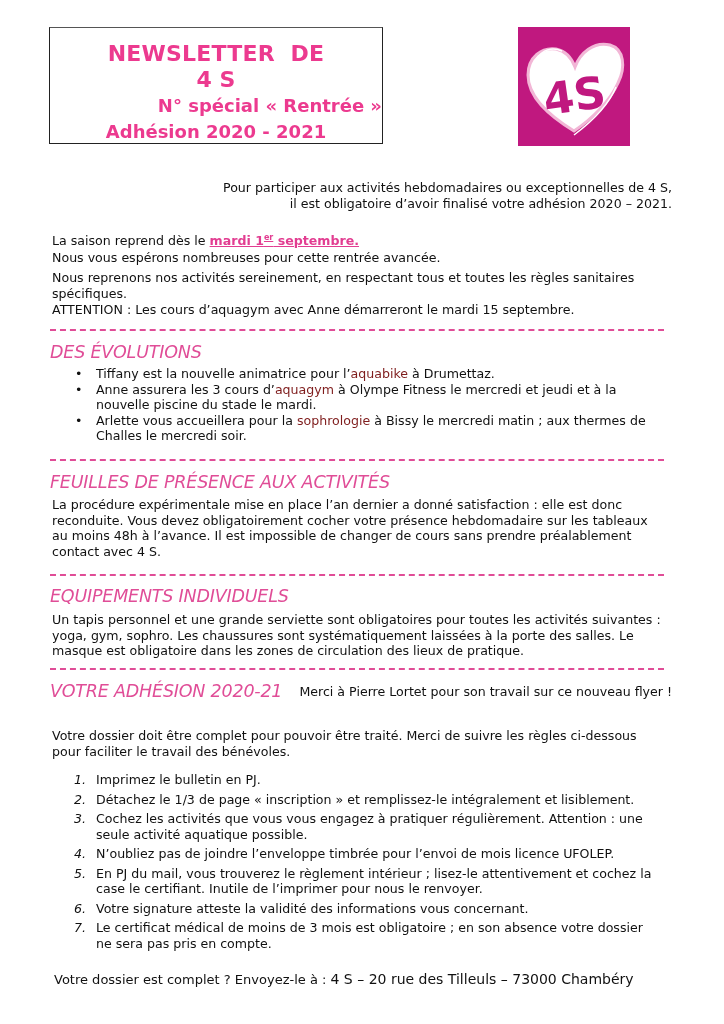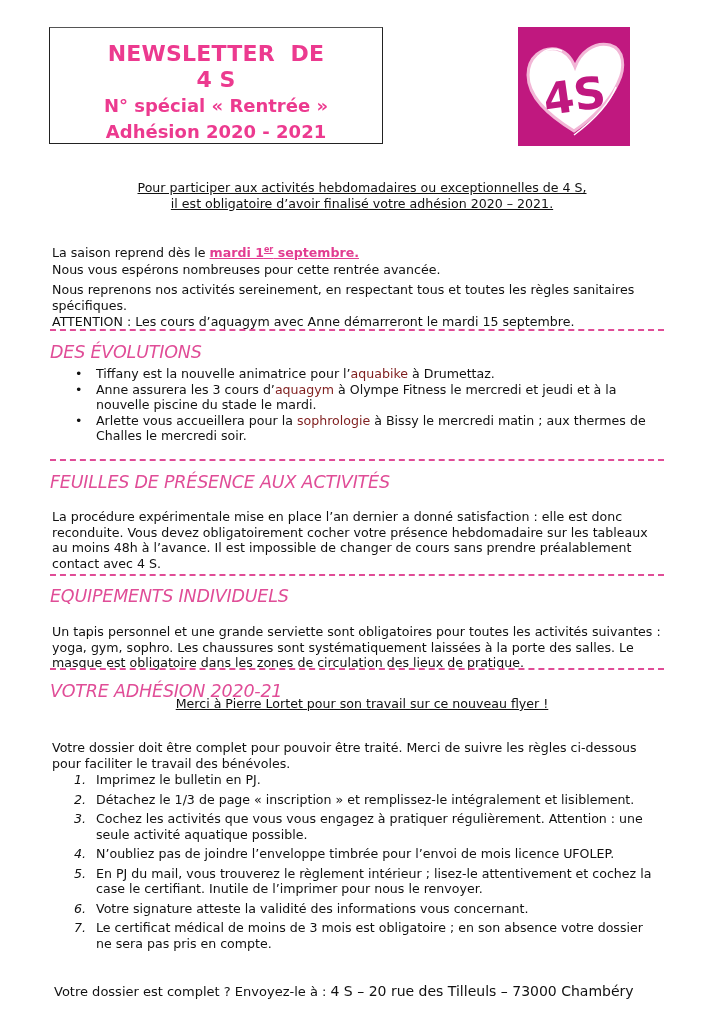--- a/index.html
+++ b/index.html
@@ -5,48 +5,48 @@
   html, body { margin: 0; padding: 0; background: #ffffff; }
   body { width: 724px; height: 1024px; position: relative; overflow: hidden;
          font-family: "DejaVu Sans", sans-serif; color: #111; }
   .page { position: absolute; left: 0; top: 0; width: 724px; height: 1024px; }
 
   .title-box { position: absolute; left: 49px; top: 27px; width: 334px; height: 117px;
                border: 1.5px solid #222; border-top-color:#555; box-sizing: border-box;
                text-align: center; color: #ec3a8f; font-family: "DejaVu Sans", sans-serif; font-weight: bold; }
   .title-box .t1 { font-size: 22px; line-height: 26px; margin-top: 13px; letter-spacing: 0.2px; }
   .title-box .t2 { font-size: 22px; line-height: 26px; }
-  .title-box .t3 { font-size: 18px; line-height: 26px; }
+  .title-box .t3 { font-size: 18px; line-height: 26px; text-align: right; }
   .title-box .t4 { font-size: 18px; line-height: 26px; }
 
   .logo { position: absolute; left: 518px; top: 27px; width: 112px; height: 119px; background: #c0187f; }
   .logo svg { width: 112px; height: 119px; display: block; }
 
   .body-text { font-size: 12.6px; line-height: 15.5px; font-family: "DejaVu Sans", sans-serif; }
-  .abs { position: absolute; left: 52px; width: 620px; margin-top: 12px; }
+  .abs { position: absolute; left: 52px; width: 620px; }
 
   .intro { position: absolute; left: 52px; width: 620px; top: 180px; text-align: center; }
   .hl { color: #e23d91; font-weight: bold; text-decoration: underline; }
   .hl sup { font-size: 8px; vertical-align: 5px; text-decoration: underline; }
   .pink-bold { color: #7f1d1d; font-weight: normal; }
 
   .dash { position: absolute; left: 50px; width: 614px; height: 0;
           border-top: 2px dashed #e04d97; }
   .h2 { position: absolute; left: 50px; font-style: italic; color: #e04d97;
         font-size: 17.5px; line-height: 20px; font-family: "DejaVu Sans", sans-serif; font-weight: normal; letter-spacing: -0.2px; }
 
   ul.bullets { position: absolute; left: 52px; width: 620px; margin: 0; padding: 0; list-style: none; }
   ul.bullets li { position: relative; padding-left: 44px; }
   ul.bullets li .dot { position: absolute; left: 23px; top: 0; }
 
   ol.steps { position: absolute; left: 52px; width: 640px; margin: 0; padding: 0; list-style: none; }
   ol.steps li { position: relative; padding-left: 44px; margin-bottom: 4px; }
   ol.steps li .num { position: absolute; left: 22px; top: 0; font-style: italic; }
 
-  .center { text-align: center; text-decoration: underline; }
+  .center { text-align: right; }
 </style>
 </head>
 <body>
 
 <div class="page">
 
   <div class="title-box">
     <div class="t1" style="white-space:pre;">NEWSLETTER  DE</div>
     <div class="t2">4 S</div>
     <div class="t3">N° spécial « Rentrée »</div>

